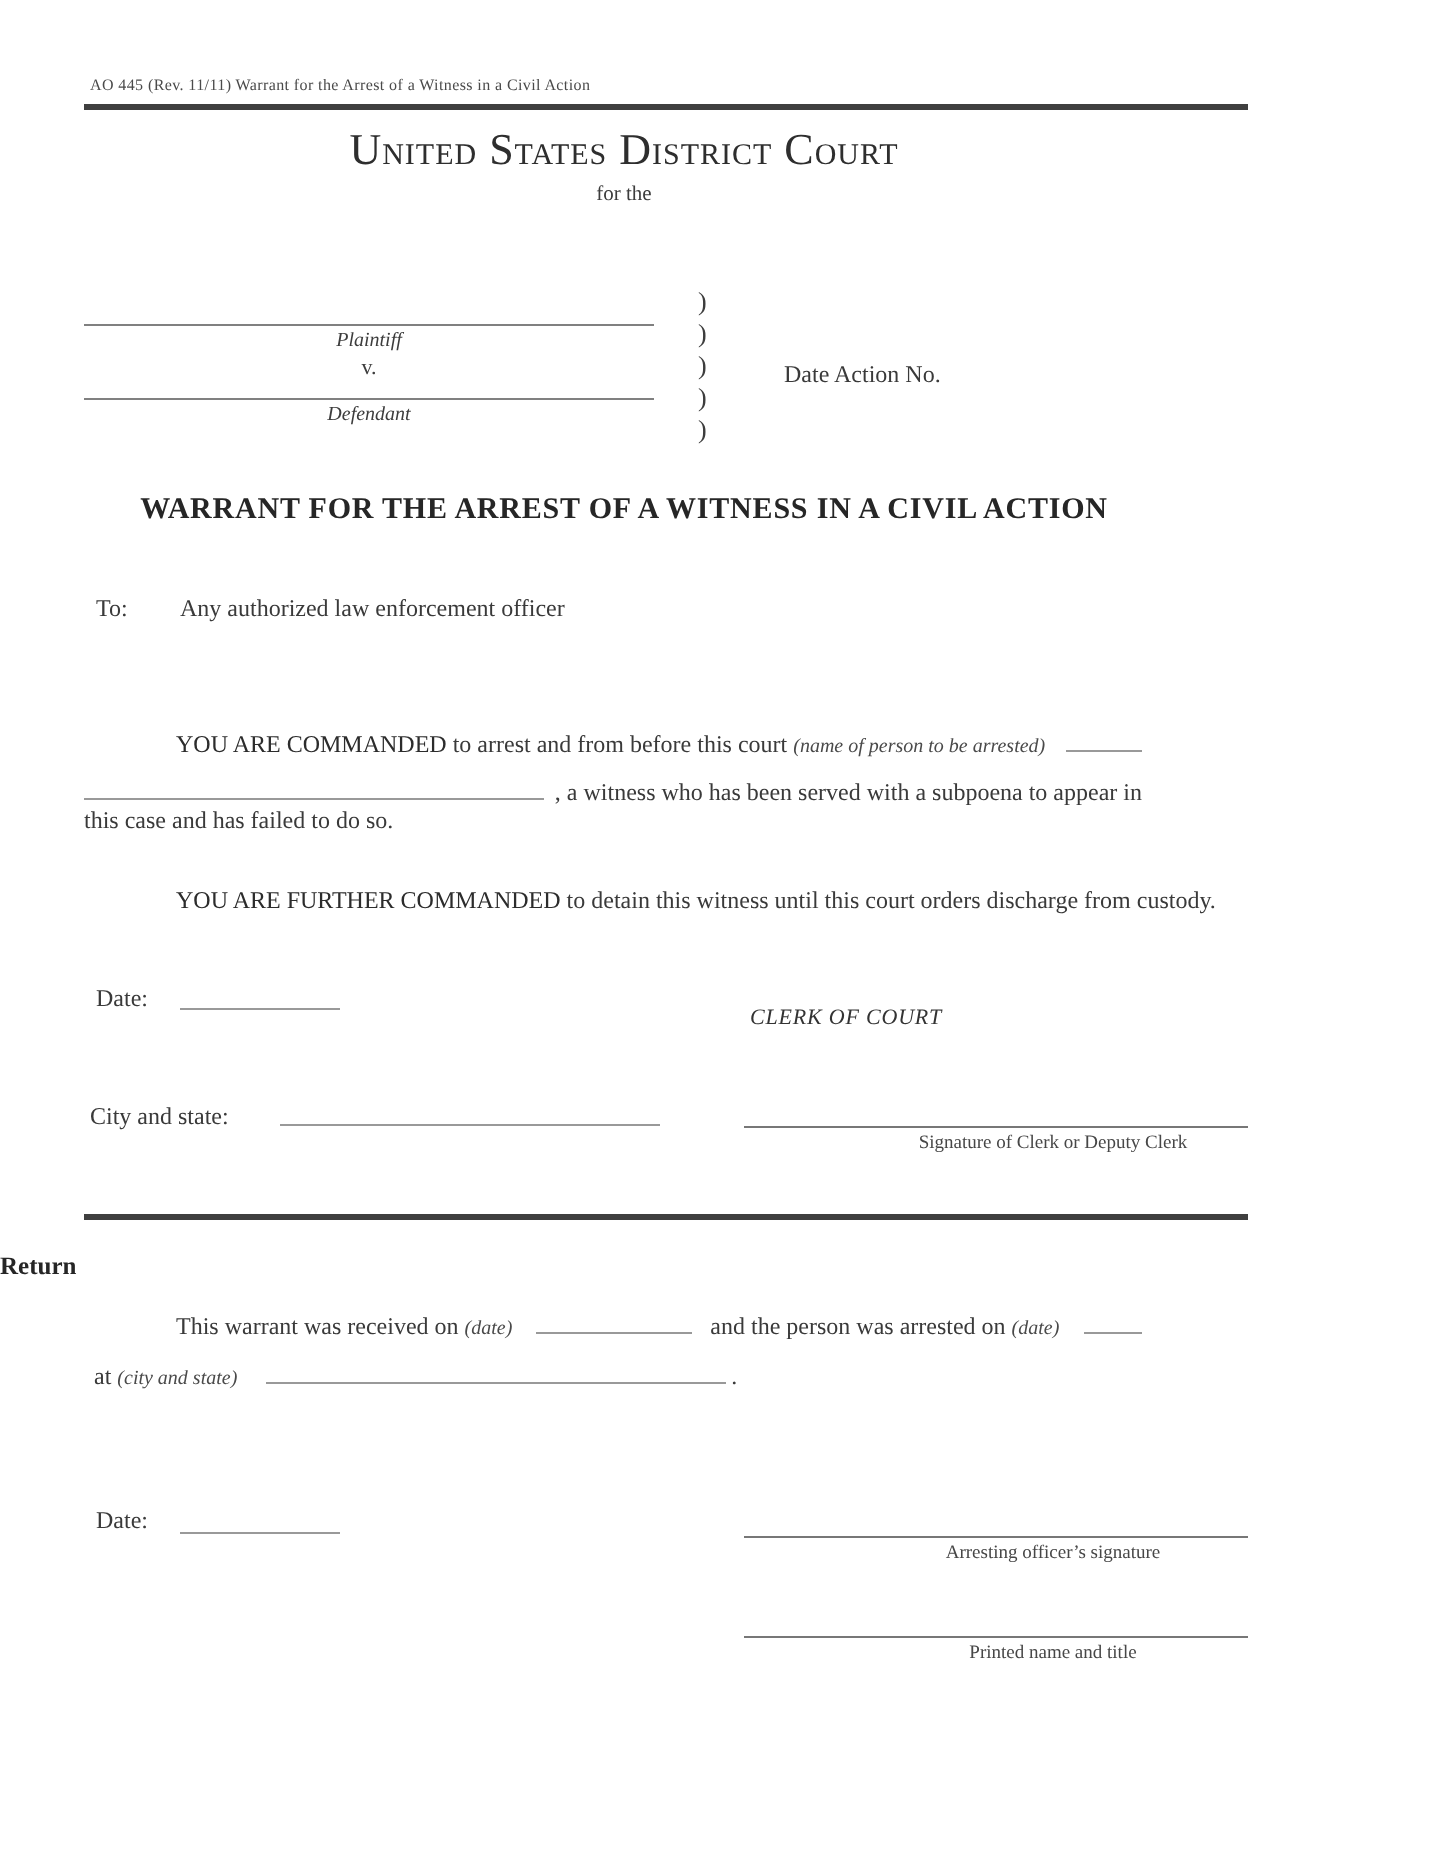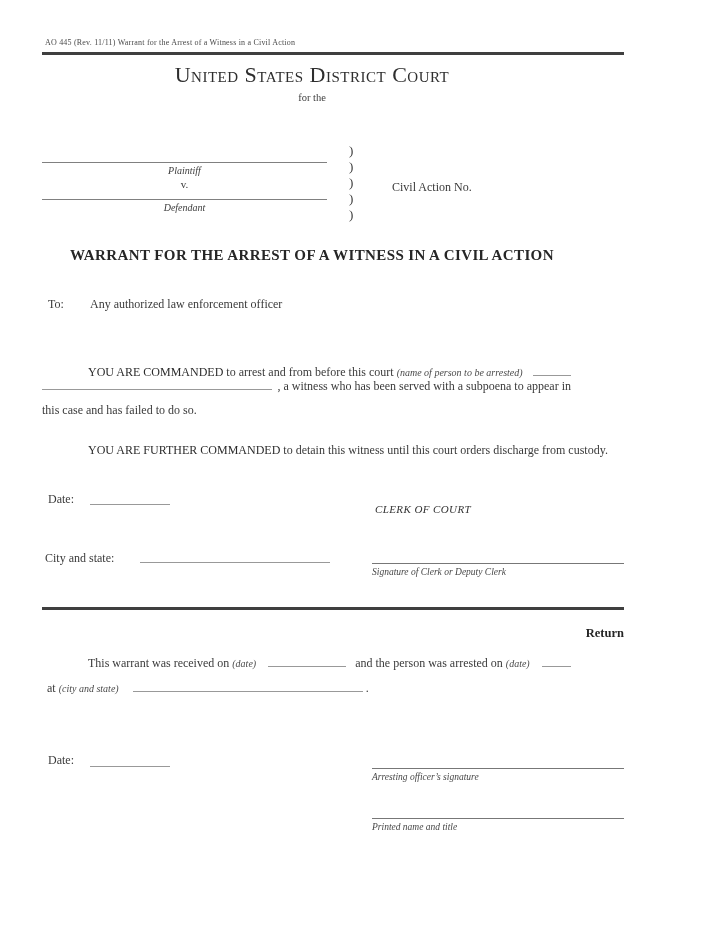--- a/index.html
+++ b/index.html
@@ -34,23 +34,23 @@
   .cap-line{border-bottom:1.2px solid #808080;height:0;}
   .cap-label{font-size:10px;text-align:center;font-style:italic;color:#3d3d3d;}
   .vs{font-size:11px;text-align:center;color:#3d3d3d;}
   .bracket-col{font-size:13px;line-height:16px;color:#3d3d3d;}
   .form-title{
     font-size:15px;font-weight:bold;letter-spacing:.4px;
     text-align:center;color:#262626;
   }
   .body12{font-size:12px;}
   .sigline{border-bottom:1px solid #777;height:0;}
-  .sigcap{font-size:9.5px;font-style:italic;text-align:left;color:#474747;}
+  .sigcap{font-size:9.5px;text-align:center;color:#474747;}
   .clerk{font-size:11px;font-style:italic;letter-spacing:.4px;color:#333;}
-  .return-title{font-size:12.5px;font-weight:bold;text-align:right;color:#262626;}
+  .return-title{font-size:12.5px;font-weight:bold;text-align:left;color:#262626;}
 </style>
 </head>
 <body>
 
 <div class="page">
 
   <div class="abs small-serif" style="left:45px;top:38px;">AO 445  (Rev. 11/11)  Warrant for the Arrest of a Witness in a Civil Action</div>
   <div class="abs rule" style="left:42px;top:52px;width:639px;"></div>
 
   <div class="abs court-name" style="left:0;right:0;top:62px;">United States District Court</div>
@@ -65,35 +65,35 @@
   </div>
 
   <div class="abs bracket-col" style="left:349px;top:143px;">
     <div>)</div>
     <div>)</div>
     <div>)</div>
     <div>)</div>
     <div>)</div>
   </div>
 
-  <div class="abs body12" style="left:392px;top:180px;">Civil Action No.</div>
+  <div class="abs body12" style="left:392px;top:180px;">Date Action No.</div>
 
   <div class="abs form-title" style="left:0;right:0;top:247px;">WARRANT FOR THE ARREST OF A WITNESS IN A CIVIL ACTION</div>
 
   <div class="abs body12" style="left:48px;top:297px;">To:</div>
   <div class="abs body12" style="left:90px;top:297px;">Any authorized law enforcement officer</div>
 
   <div class="abs flexline" style="left:88px;right:53px;top:354px;">
     <span class="b pre">YOU ARE COMMANDED</span>
       <span class="pre"> to arrest and from before this court </span>
       <span class="hint pre">(name of person to be arrested)</span>
     <span class="blank grow" style="margin-left:10px;"></span>
   </div>
 
-  <div class="abs flexline" style="left:42px;right:53px;top:379px;text-align:center;">
+  <div class="abs flexline" style="left:42px;right:53px;top:389px;text-align:center;">
     <span class="blank grow"></span>
     <span class="pre" style="margin-left:5px;">, a witness who has been served with a subpoena to appear in</span>
   </div>
 
   <div class="abs body12" style="left:42px;top:403px;">this case and has failed to do so.</div>
 
   <div class="abs flexline" style="left:88px;right:53px;top:432px;">
     <span class="b pre">YOU ARE FURTHER COMMANDED</span>
       <span class="pre"> to detain this witness until this court orders discharge from custody.</span>
   </div>

